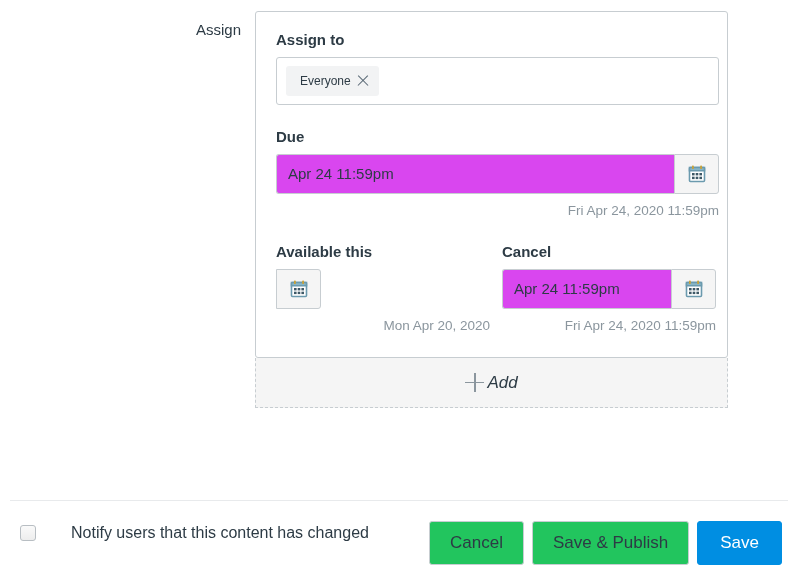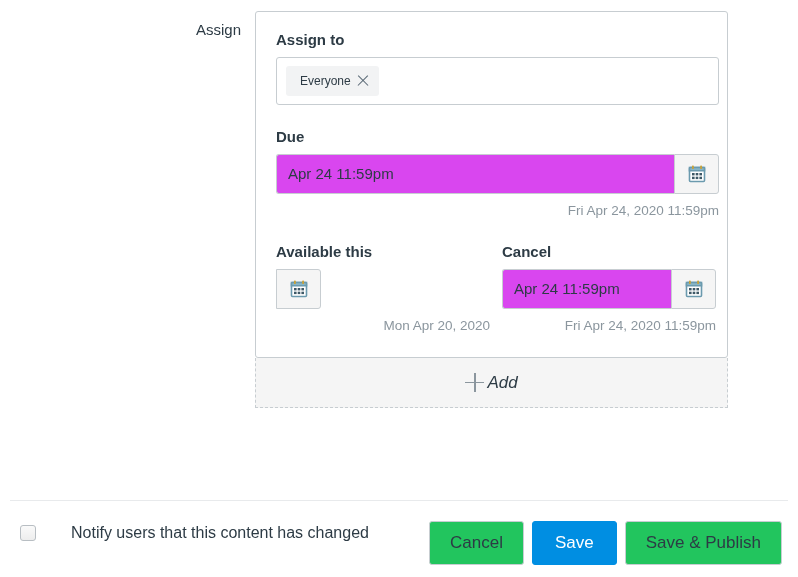--- a/index.html
+++ b/index.html
@@ -342,19 +342,19 @@
 
   <div class="bottom-bar">
 
     <label class="notify">
       <span class="checkbox"></span>
       <span class="notify-label">Notify users that this content has changed</span>
     </label>
 
     <div class="btn-group">
       <button class="btn">Cancel</button>
+      <button class="btn">Save &amp; Publish</button>
       <button class="btn btn-primary">Save</button>
-      <button class="btn">Save &amp; Publish</button>
     </div>
 
   </div>
 
 </div>
 
 </body></html>

